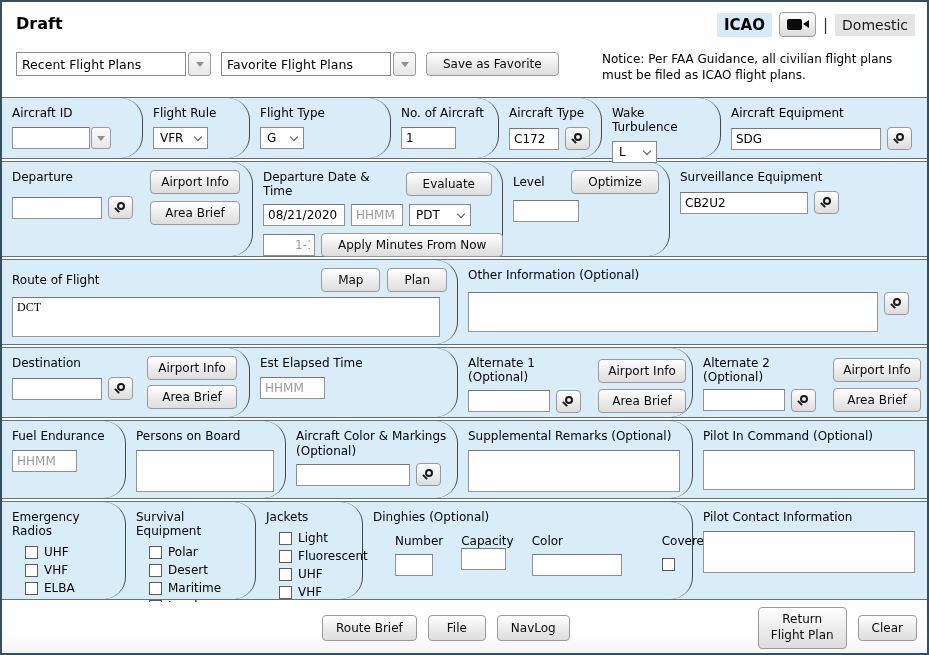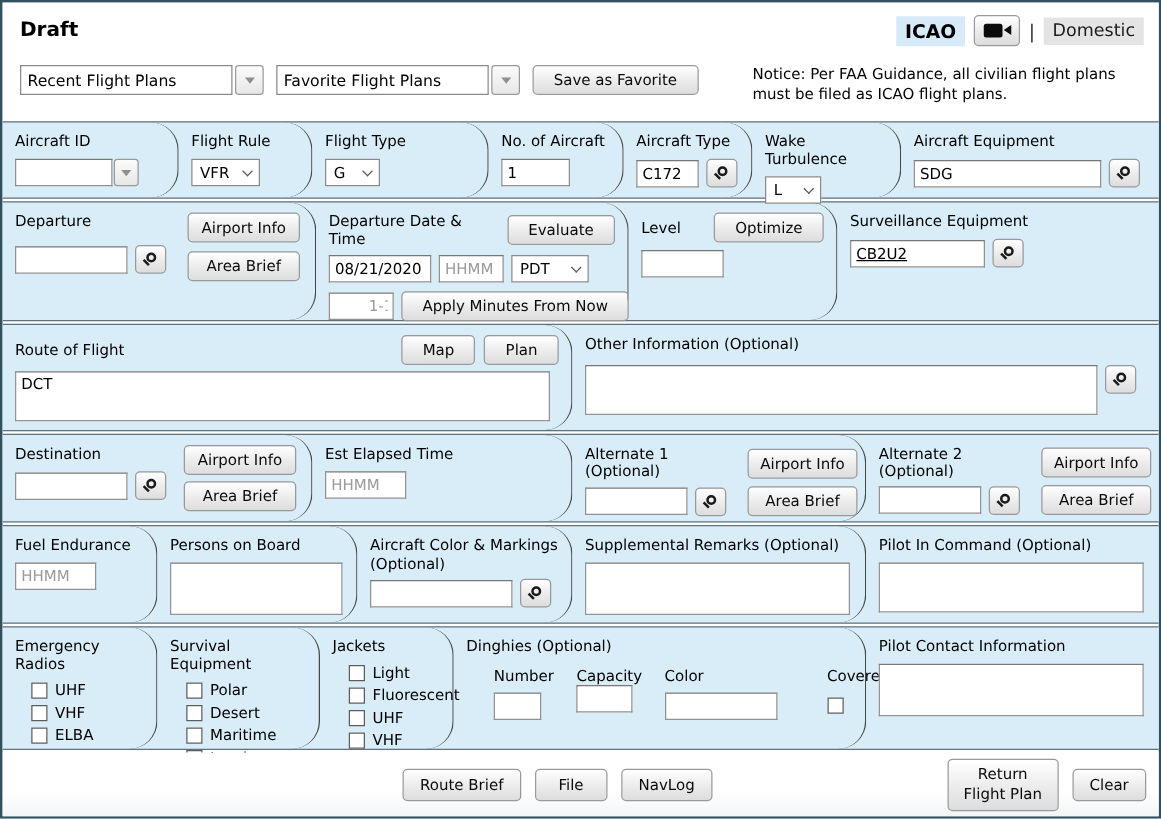--- a/index.html
+++ b/index.html
@@ -202,38 +202,38 @@
     <div class="cell" style="width:167px">
       <div class="hrow" style="justify-content:space-between;margin-bottom:6px">
         <span class="lbl" style="margin-bottom:0">Level</span>
         <button class="btn">Optimize</button>
       </div>
       <input class="inp" style="width: 66px;" value="">
     </div>
     <div class="cell">
       <span class="lbl">Surveillance Equipment</span>
       <span class="hrow">
-        <input class="inp" style="width: 108px; text-decoration: underline;" value="CB2U2">
+        <input class="inp" style="width: 128px;" value="CB2U2">
         <button class="btn mag-btn">
             <span class="mag"></span>
           </button>
       </span>
     </div>
   </div>
 
   <div class="frow" style="height:86px">
     <div class="cell" style="width:456px">
       <div class="hrow" style="justify-content:space-between;margin-bottom:5px">
         <span class="lbl" style="margin-bottom:0">Route of Flight</span>
         <span class="hrow" style="gap:7px">
           <button class="btn">Map</button>
           <button class="btn">Plan</button>
         </span>
       </div>
-      <textarea class="ta" style="width: 428px; height: 40px;">DCT</textarea>
+      <textarea class="ta" style="width: 428px; height: 40px; font-family: Liberation Serif, serif;">DCT</textarea>
     </div>
     <div class="cell">
       <span class="lbl" style="margin-bottom:10px">Other Information (Optional)</span>
       <span class="hrow" style="align-items:flex-start">
         <textarea class="ta" style="width: 410px; height: 40px;"></textarea>
         <button class="btn mag-btn">
             <span class="mag"></span>
           </button>
       </span>
     </div>

